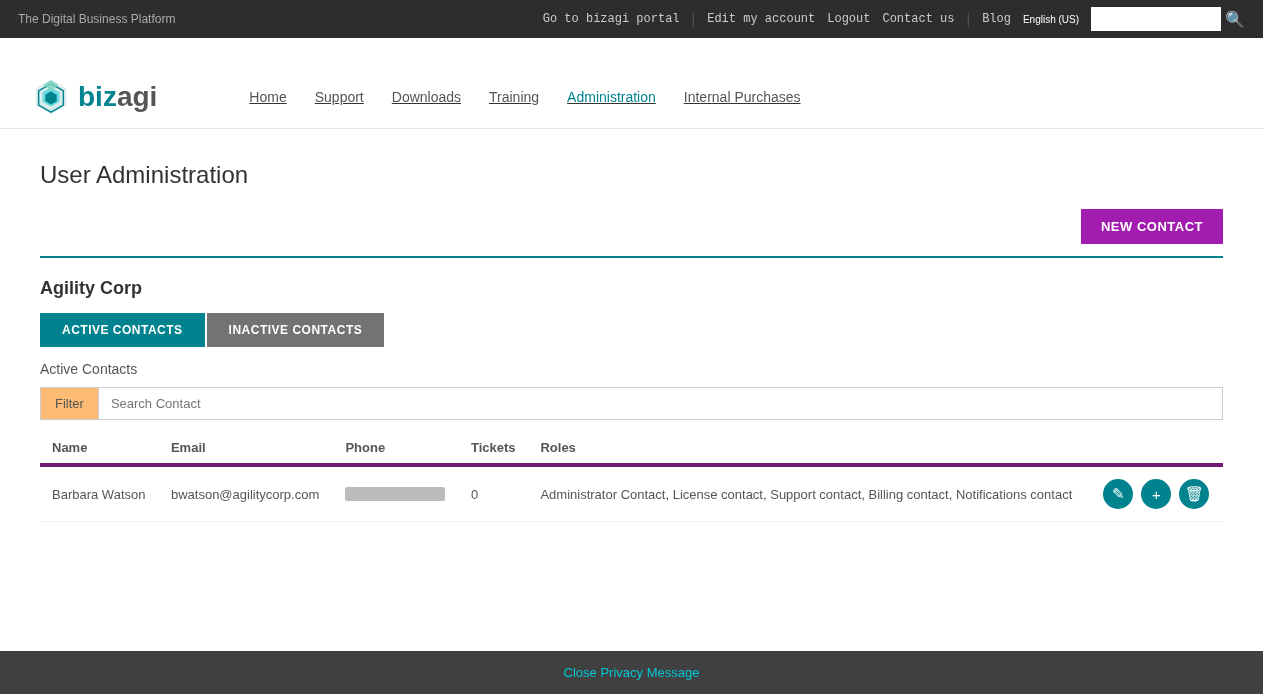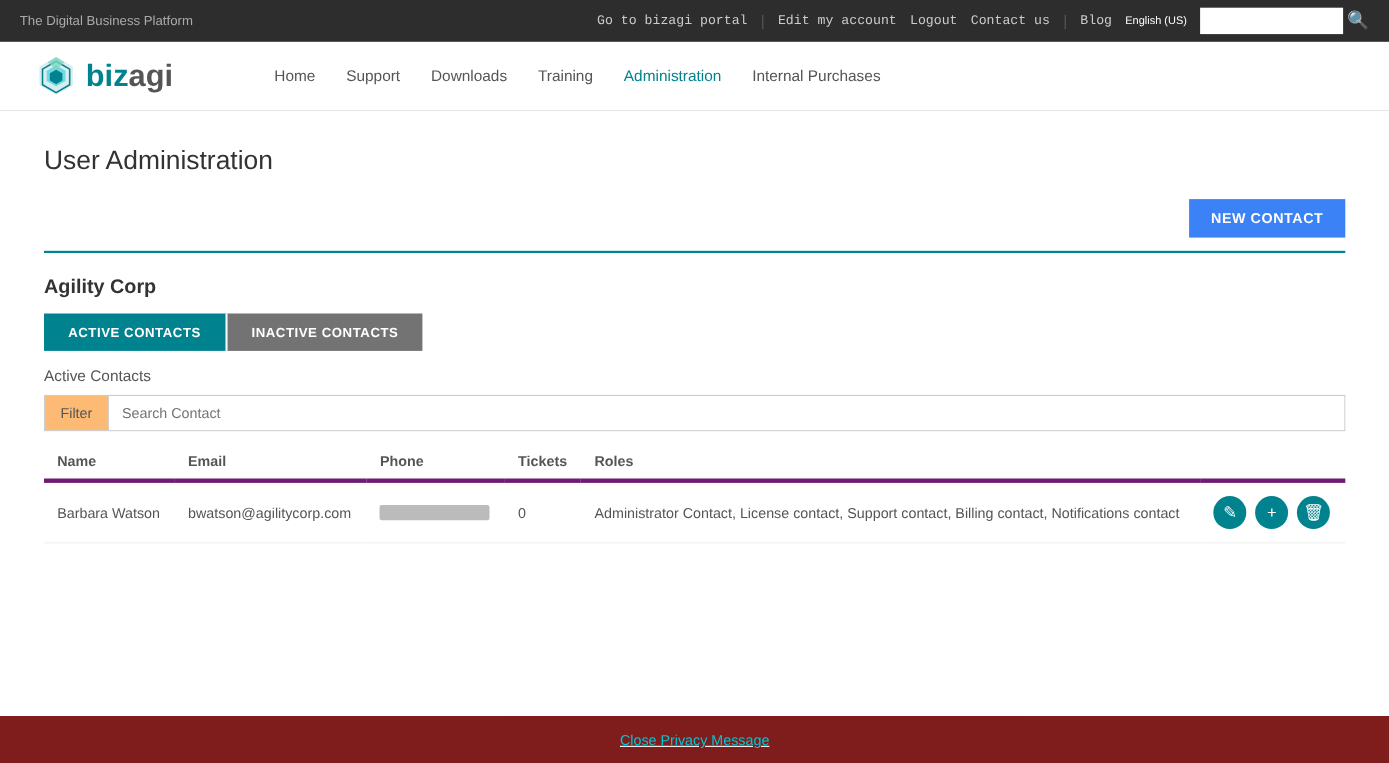--- a/index.html
+++ b/index.html
@@ -44,41 +44,42 @@
       align-items: center;
     }
 
     
     .navbar {
       display: flex;
       align-items: center;
       padding: 12px 32px;
       border-bottom: 1px solid #e5e5e5;
       gap: 32px;
+      margin-top: 28px;
     }
     .logo { display: flex; align-items: center; gap: 8px; text-decoration: none; }
     .logo-text { font-size: 28px; font-weight: bold; color: #555; }
     .logo-text span { color: #00838f; }
-    .nav-links { display: flex; gap: 28px; margin-left: 60px; }
+    .nav-links { display: flex; gap: 28px; margin-left: 60px; text-decoration: underline; }
     .nav-links a {
       text-decoration: none;
       color: #555;
       font-size: 14px;
     }
     .nav-links a.active { color: #00838f; }
 
     
     .logo-icon { width: 38px; height: 38px; }
 
     
     .main { padding: 32px 40px; }
     .page-title { font-size: 24px; font-weight: normal; color: #333; margin-bottom: 20px; }
     .new-contact-row { display: flex; justify-content: flex-end; margin-bottom: 12px; }
     .btn-new-contact {
-      background: #3b82f6;
+      background: #a21caf;
       color: #fff;
       border: none;
       padding: 10px 20px;
       font-size: 13px;
       font-weight: bold;
       cursor: pointer;
       letter-spacing: 0.5px;
     }
     .divider { border: none; border-top: 2px solid #00838f; margin-bottom: 20px; }
 
@@ -165,26 +166,25 @@
       justify-content: center;
       font-size: 15px;
     }
 
     
     .privacy-footer {
       position: fixed;
       bottom: 0;
       left: 0;
       right: 0;
-      background: #7f1d1d;
+      background: #404040;
       color: #fff;
       text-align: center;
       padding: 14px;
       font-size: 13px;
-      text-decoration: underline;
     }
     .privacy-footer a {
       color: #00c7d4;
       text-decoration: none;
       cursor: pointer;
     }
   </style>
 </head>
 <body>
 

